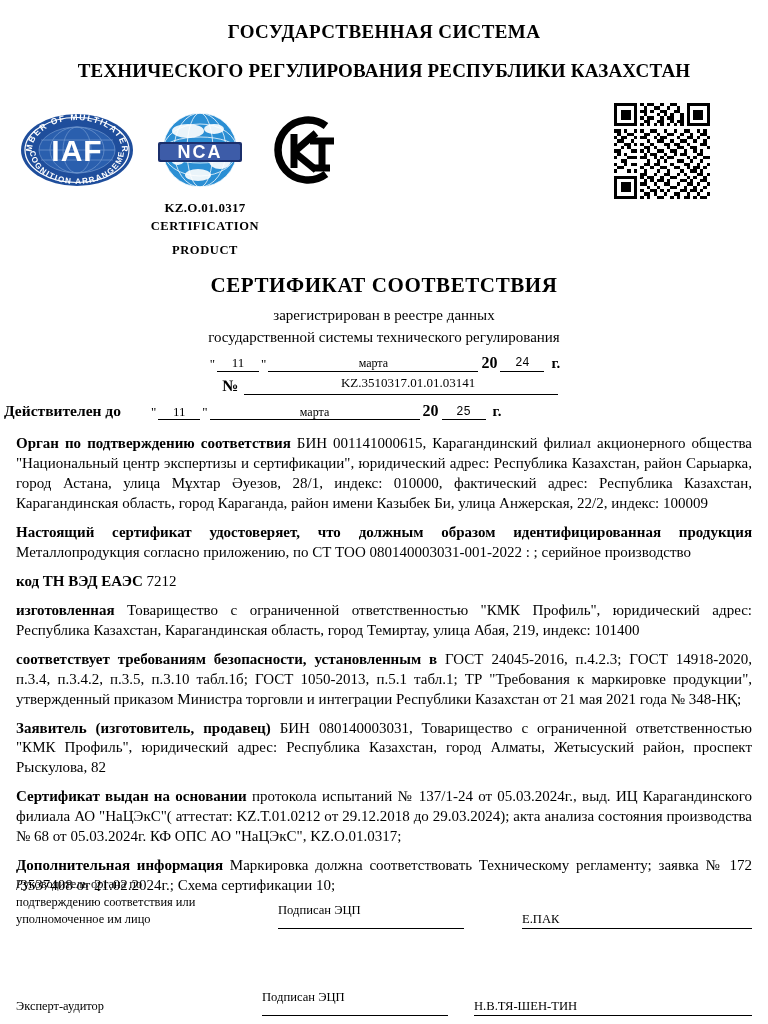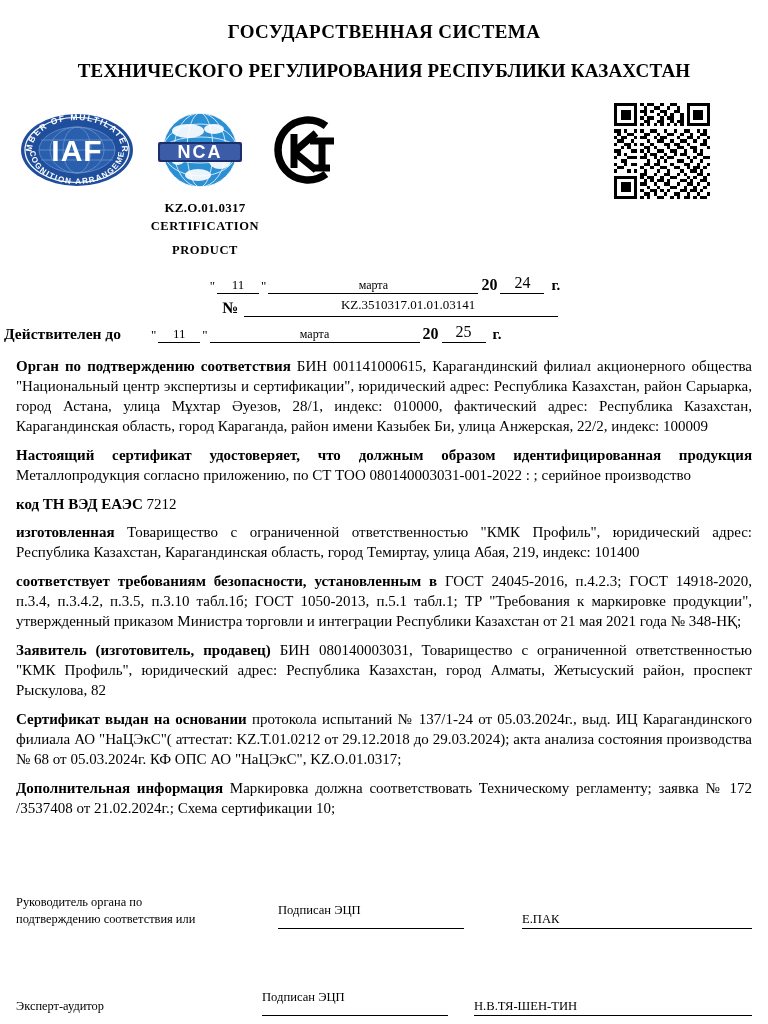--- a/index.html
+++ b/index.html
@@ -124,21 +124,21 @@
   }
   .q { font-size: 13px; padding: 0 2px; }
   .fld {
     border-bottom: 1.3px solid #000;
     text-align: center;
     line-height: 1.05;
     padding-bottom: 1px;
   }
   .fld-day   { width: 42px; font-size: 13px; }
   .fld-month { width: 210px; font-size: 12px; }
-  .fld-year  { width: 44px; font-size: 16px; }
+  .fld-year  { width: 44px; font-size: 12px; font-family: Liberation Mono, monospace; }
   .yy { font-size: 16px; font-weight: bold; padding: 0 3px; }
   .gg { font-size: 15px; font-weight: bold; padding-left: 7px; }
 
   .num-row {
     display: flex;
     align-items: flex-end;
     justify-content: flex-start;
     margin-top: 4px;
     padding-left: 222px;
     font-size: 14px;
@@ -526,20 +526,25 @@
             <rect x="17" y="28" width="1" height="1"></rect>
           <rect x="19" y="28" width="1" height="1"></rect>
             <rect x="21" y="28" width="2" height="1"></rect>
           <rect x="24" y="28" width="1" height="1"></rect>
             <rect x="26" y="28" width="2" height="1"></rect>
         </g>
       </svg>
     </div>
   </div>
 
+  <div class="title-block">
+    <div class="cert-title">СЕРТИФИКАТ СООТВЕТСТВИЯ</div>
+    <div class="cert-sub1">зарегистрирован в реестре данных</div>
+    <div class="cert-sub2">государственной системы технического регулирования</div>
+  </div>
 
   <div class="date-row">
     <span class="q">"</span>
     <span class="fld fld-day">11</span>
     <span class="q">"</span>
     <span class="fld fld-month">марта</span>
     <span class="yy">20</span>
     <span class="fld fld-year">24</span>
     <span class="gg">г.</span>
   </div>
@@ -594,20 +599,21 @@
       <b>Дополнительная информация</b><span> Маркировка должна соответствовать Техническому регламенту; заявка № 172 /3537408 от 21.02.2024г.; Схема сертификации 10;</span>
     </p>
   </div>
 
   <div class="sign-area">
 
     <div class="sign-row first">
       <div class="sign-role">
         <div>Руководитель органа по</div>
         <div>подтверждению  соответствия или</div>
+        <div>уполномоченное им лицо</div>
       </div>
       <div class="sign-sig">Подписан ЭЦП</div>
       <div class="sign-gap"></div>
       <div class="sign-name">Е.ПАК</div>
     </div>
 
     <div class="sign-row">
       <div class="sign-role">Эксперт-аудитор</div>
       <div class="sign-sig">Подписан ЭЦП</div>
       <div class="sign-gap"></div>

